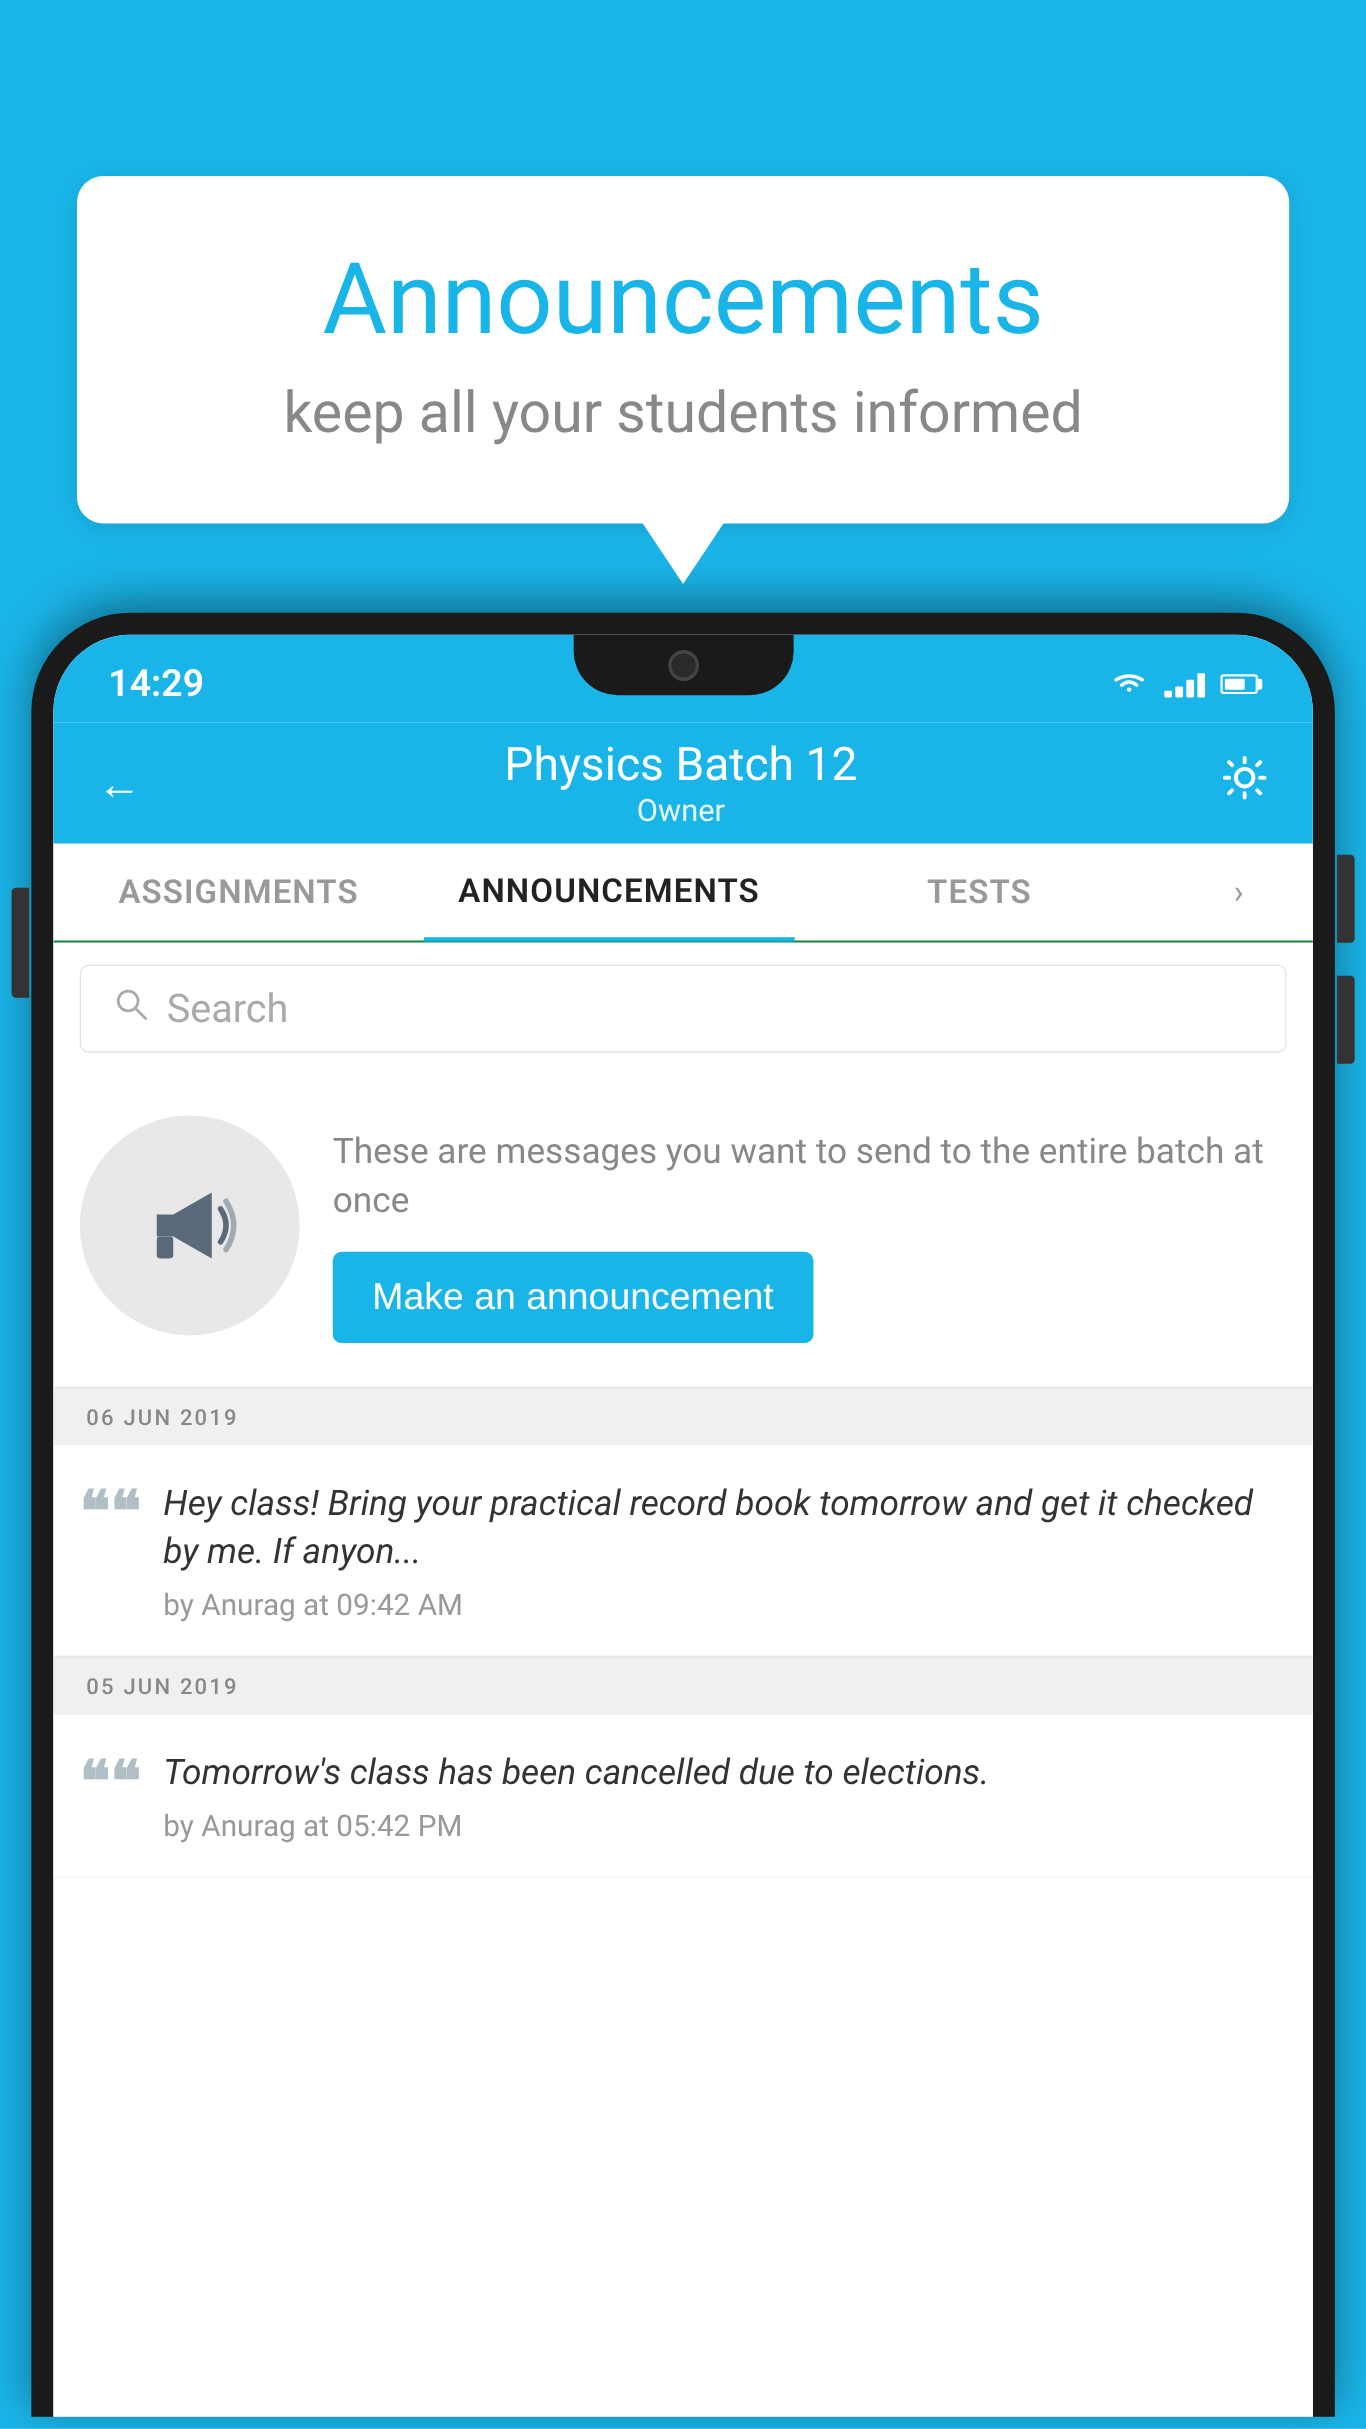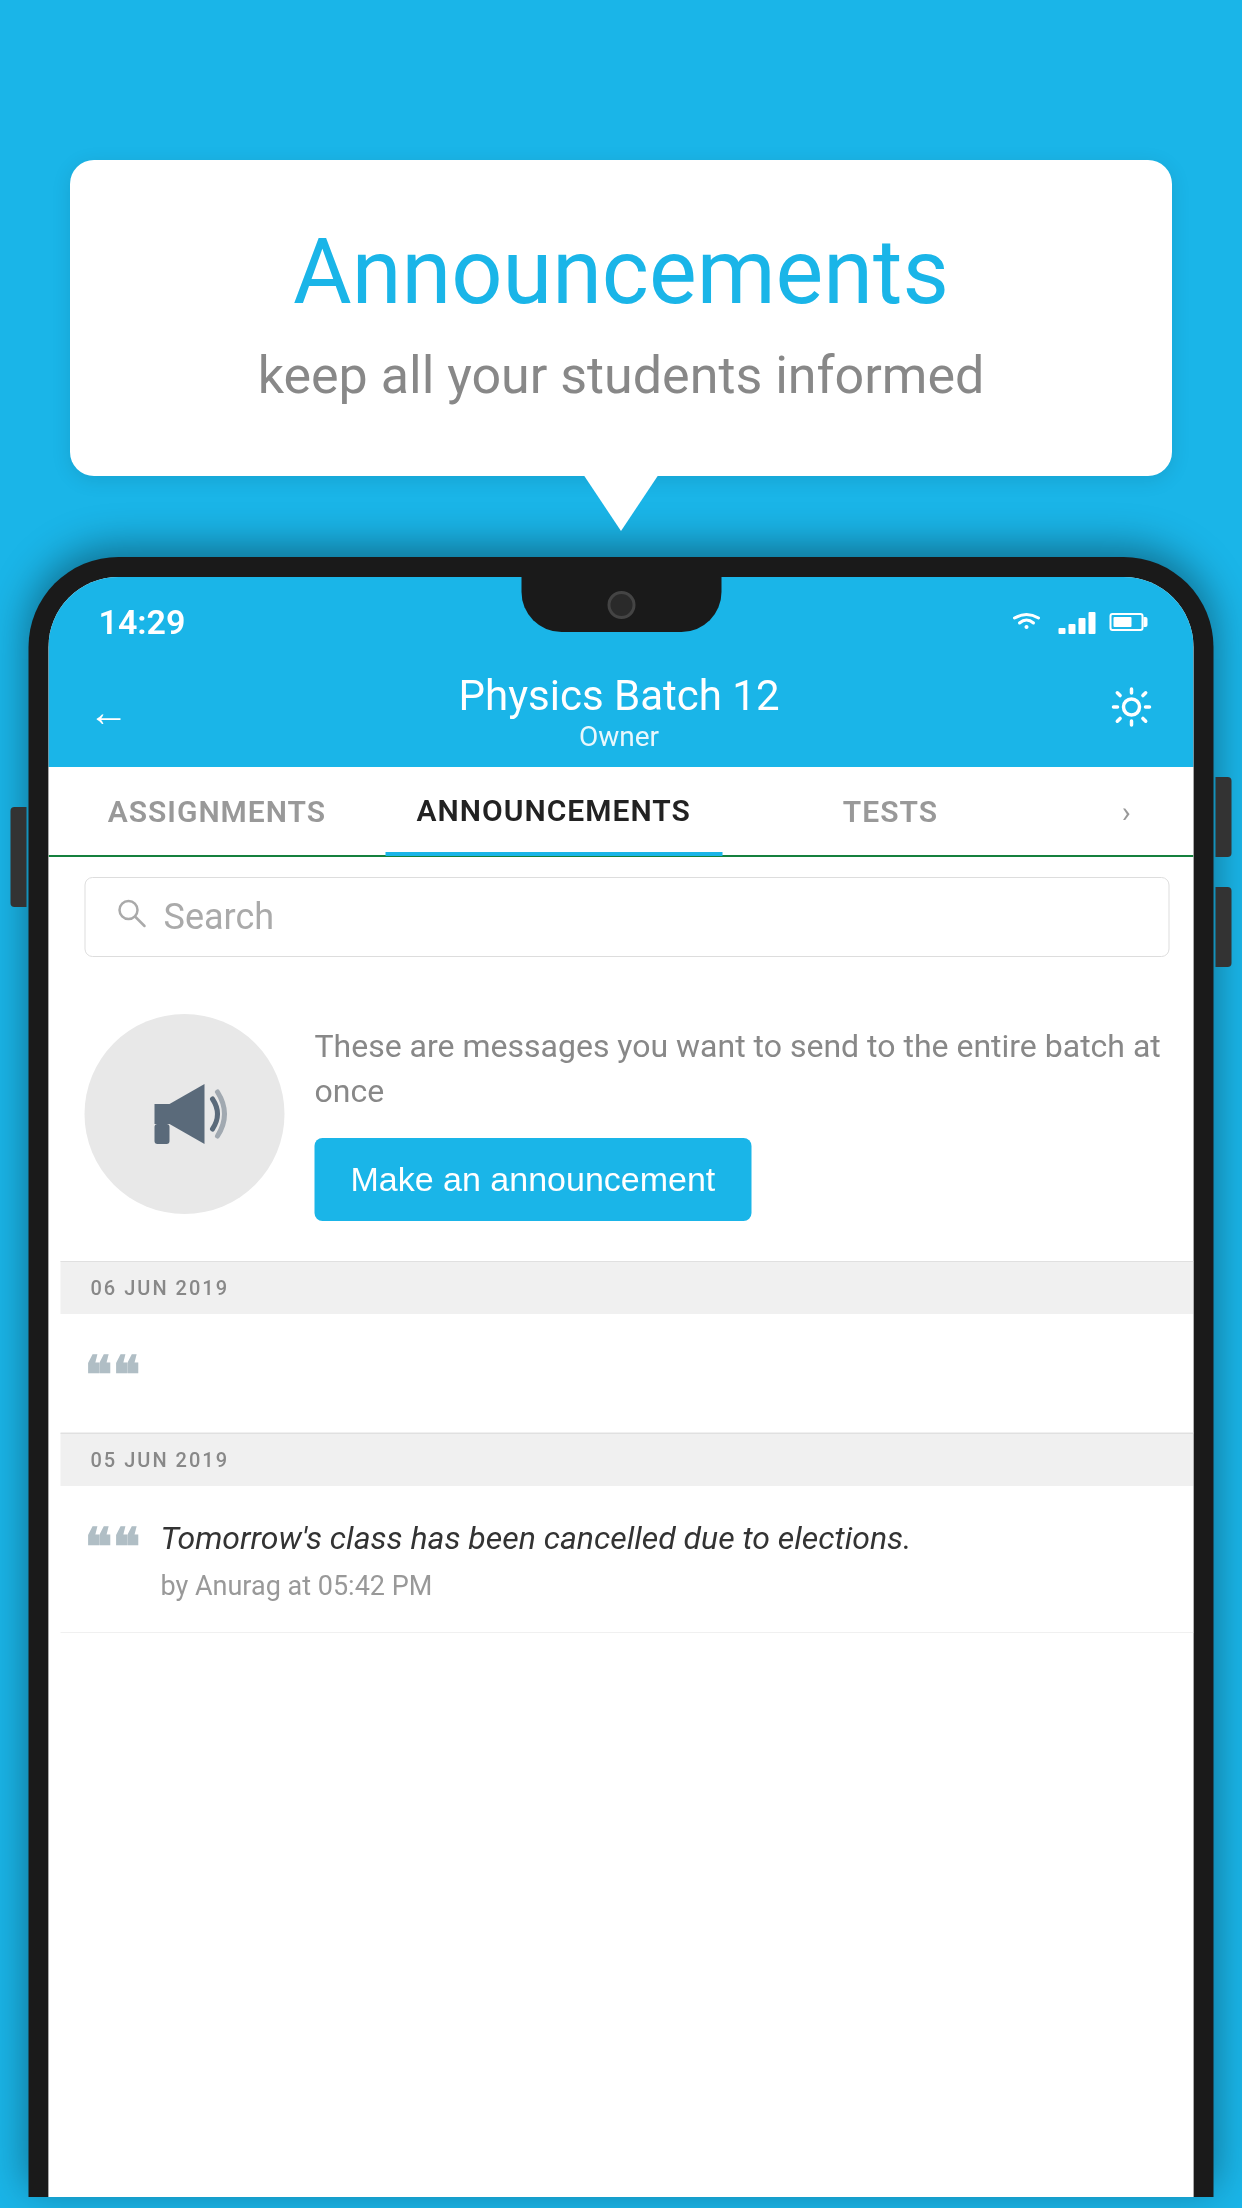--- a/index.html
+++ b/index.html
@@ -281,21 +281,20 @@
       font-size: 30px;
       color: #999;
       cursor: pointer;
     }
 
     
     .content-area {
       background: white;
       overflow-y: auto;
       height: calc(100% - 80px - 110px - 90px);
-      padding-left: 12px;
     }
 
     
     .search-bar {
       background: white;
       margin: 20px 24px;
       border: 1.5px solid #ddd;
       border-radius: 8px;
       height: 80px;
       display: flex;
@@ -494,20 +493,24 @@
           <div class="promo-right">
             <div class="promo-text">These are messages you want to send to the entire batch at once</div>
             <button class="make-announcement-btn">Make an announcement</button>
           </div>
         </div>
 
         <div class="date-separator">06  JUN  2019</div>
 
         <div class="announcement-item">
           <div class="quote-icon">❝❝</div>
+          <div class="announcement-content">
+            <div class="announcement-text">Hey class! Bring your practical record book tomorrow and get it checked by me. If anyon...</div>
+            <div class="announcement-meta">by Anurag at 09:42 AM</div>
+          </div>
         </div>
 
         <div class="date-separator">05  JUN  2019</div>
 
         <div class="announcement-item">
           <div class="quote-icon">❝❝</div>
           <div class="announcement-content">
             <div class="announcement-text">Tomorrow's class has been cancelled due to elections.</div>
             <div class="announcement-meta">by Anurag at 05:42 PM</div>
           </div>

